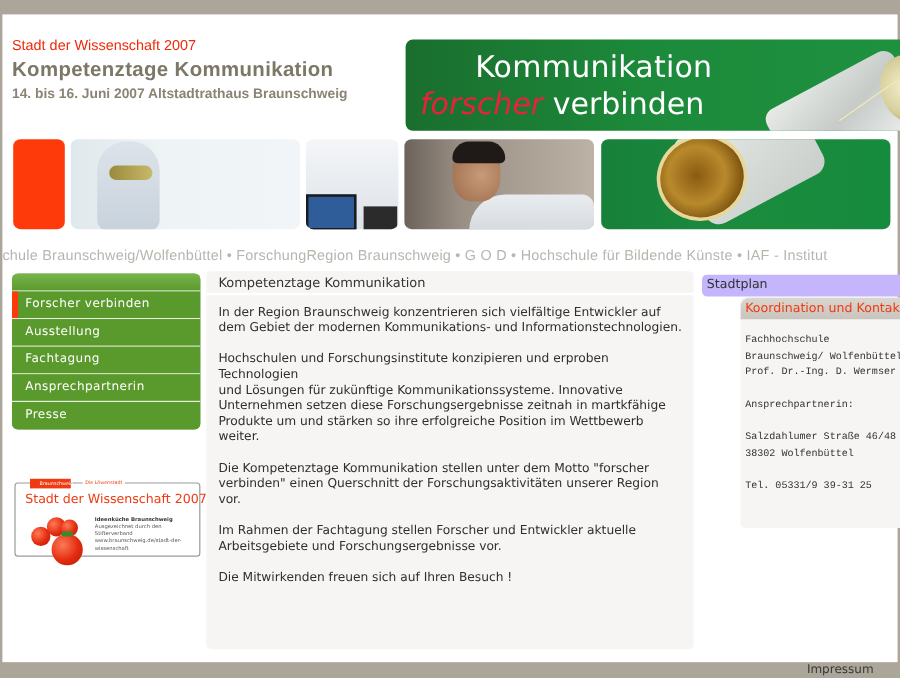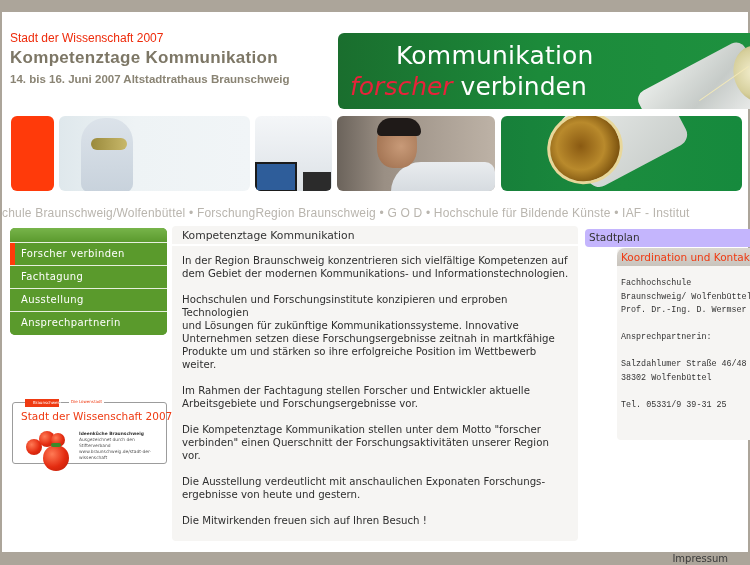--- a/index.html
+++ b/index.html
@@ -127,23 +127,24 @@
     <div class="can2-mouth"></div>
   </div>
 
   <div class="ticker">
     <div class="ticker-text">chule Braunschweig/Wolfenbüttel   •   ForschungRegion Braunschweig   •   G O D   •   Hochschule für Bildende Künste   •   IAF - Institut</div>
   </div>
 
   <div class="nav">
     <div class="nav-cap"></div>
     <div class="nav-item active">Forscher verbinden</div>
+    <div class="nav-item">Ausstellung</div>
     <div class="nav-item">Fachtagung</div>
-    <div class="nav-item">Ausstellung</div>
     <div class="nav-item">Ansprechpartnerin</div>
+    <div class="nav-item">Presse</div>
   </div>
 
   <div class="badge">
     <div class="badge-logo">Braunschweig</div>
     <div class="badge-logo-sub">Die Löwenstadt</div>
     <div class="badge-title">Stadt der Wissenschaft 2007</div>
     <div class="tomato t1"></div>
     <div class="tomato t2"></div>
     <div class="tomato t3"></div>
     <div class="tomato t4"></div>
@@ -153,33 +154,31 @@
       <div>Ausgezeichnet durch den Stifterverband</div>
       <div>www.braunschweig.de/stadt-der-wissenschaft</div>
     </div>
   </div>
 
   <div class="main">
     <div class="main-title-wrap">
       <div class="main-title">Kompetenztage Kommunikation</div>
     </div>
     <div class="main-body">
-      <p class="para">In der Region Braunschweig konzentrieren sich vielfältige Kompetenzen auf
+      <p class="para">In der Region Braunschweig konzentrieren sich vielfältige Entwickler auf
 dem Gebiet der modernen Kommunikations- und Informationstechnologien.</p>
       <p class="para">Hochschulen und Forschungsinstitute konzipieren und erproben Technologien
 und Lösungen für zukünftige Kommunikationssysteme. Innovative
 Unternehmen setzen diese Forschungsergebnisse zeitnah in martkfähige
 Produkte um und stärken so ihre erfolgreiche Position im Wettbewerb
 weiter.</p>
+      <p class="para">Die Kompetenztage Kommunikation stellen unter dem Motto "forscher
+verbinden" einen Querschnitt der Forschungsaktivitäten unserer Region vor.</p>
       <p class="para">Im Rahmen der Fachtagung stellen Forscher und Entwickler aktuelle
 Arbeitsgebiete und Forschungsergebnisse vor.</p>
-      <p class="para">Die Kompetenztage Kommunikation stellen unter dem Motto "forscher
-verbinden" einen Querschnitt der Forschungsaktivitäten unserer Region vor.</p>
-      <p class="para">Die Ausstellung verdeutlicht mit anschaulichen Exponaten Forschungs-
-ergebnisse von heute und gestern.</p>
       <p class="para">Die Mitwirkenden freuen sich auf Ihren Besuch !</p>
     </div>
   </div>
 
   <div class="stadtplan">
     <span class="stadtplan-label">Stadtplan</span>
     <span class="map-icon"></span>
   </div>
 
   <div class="contact">

